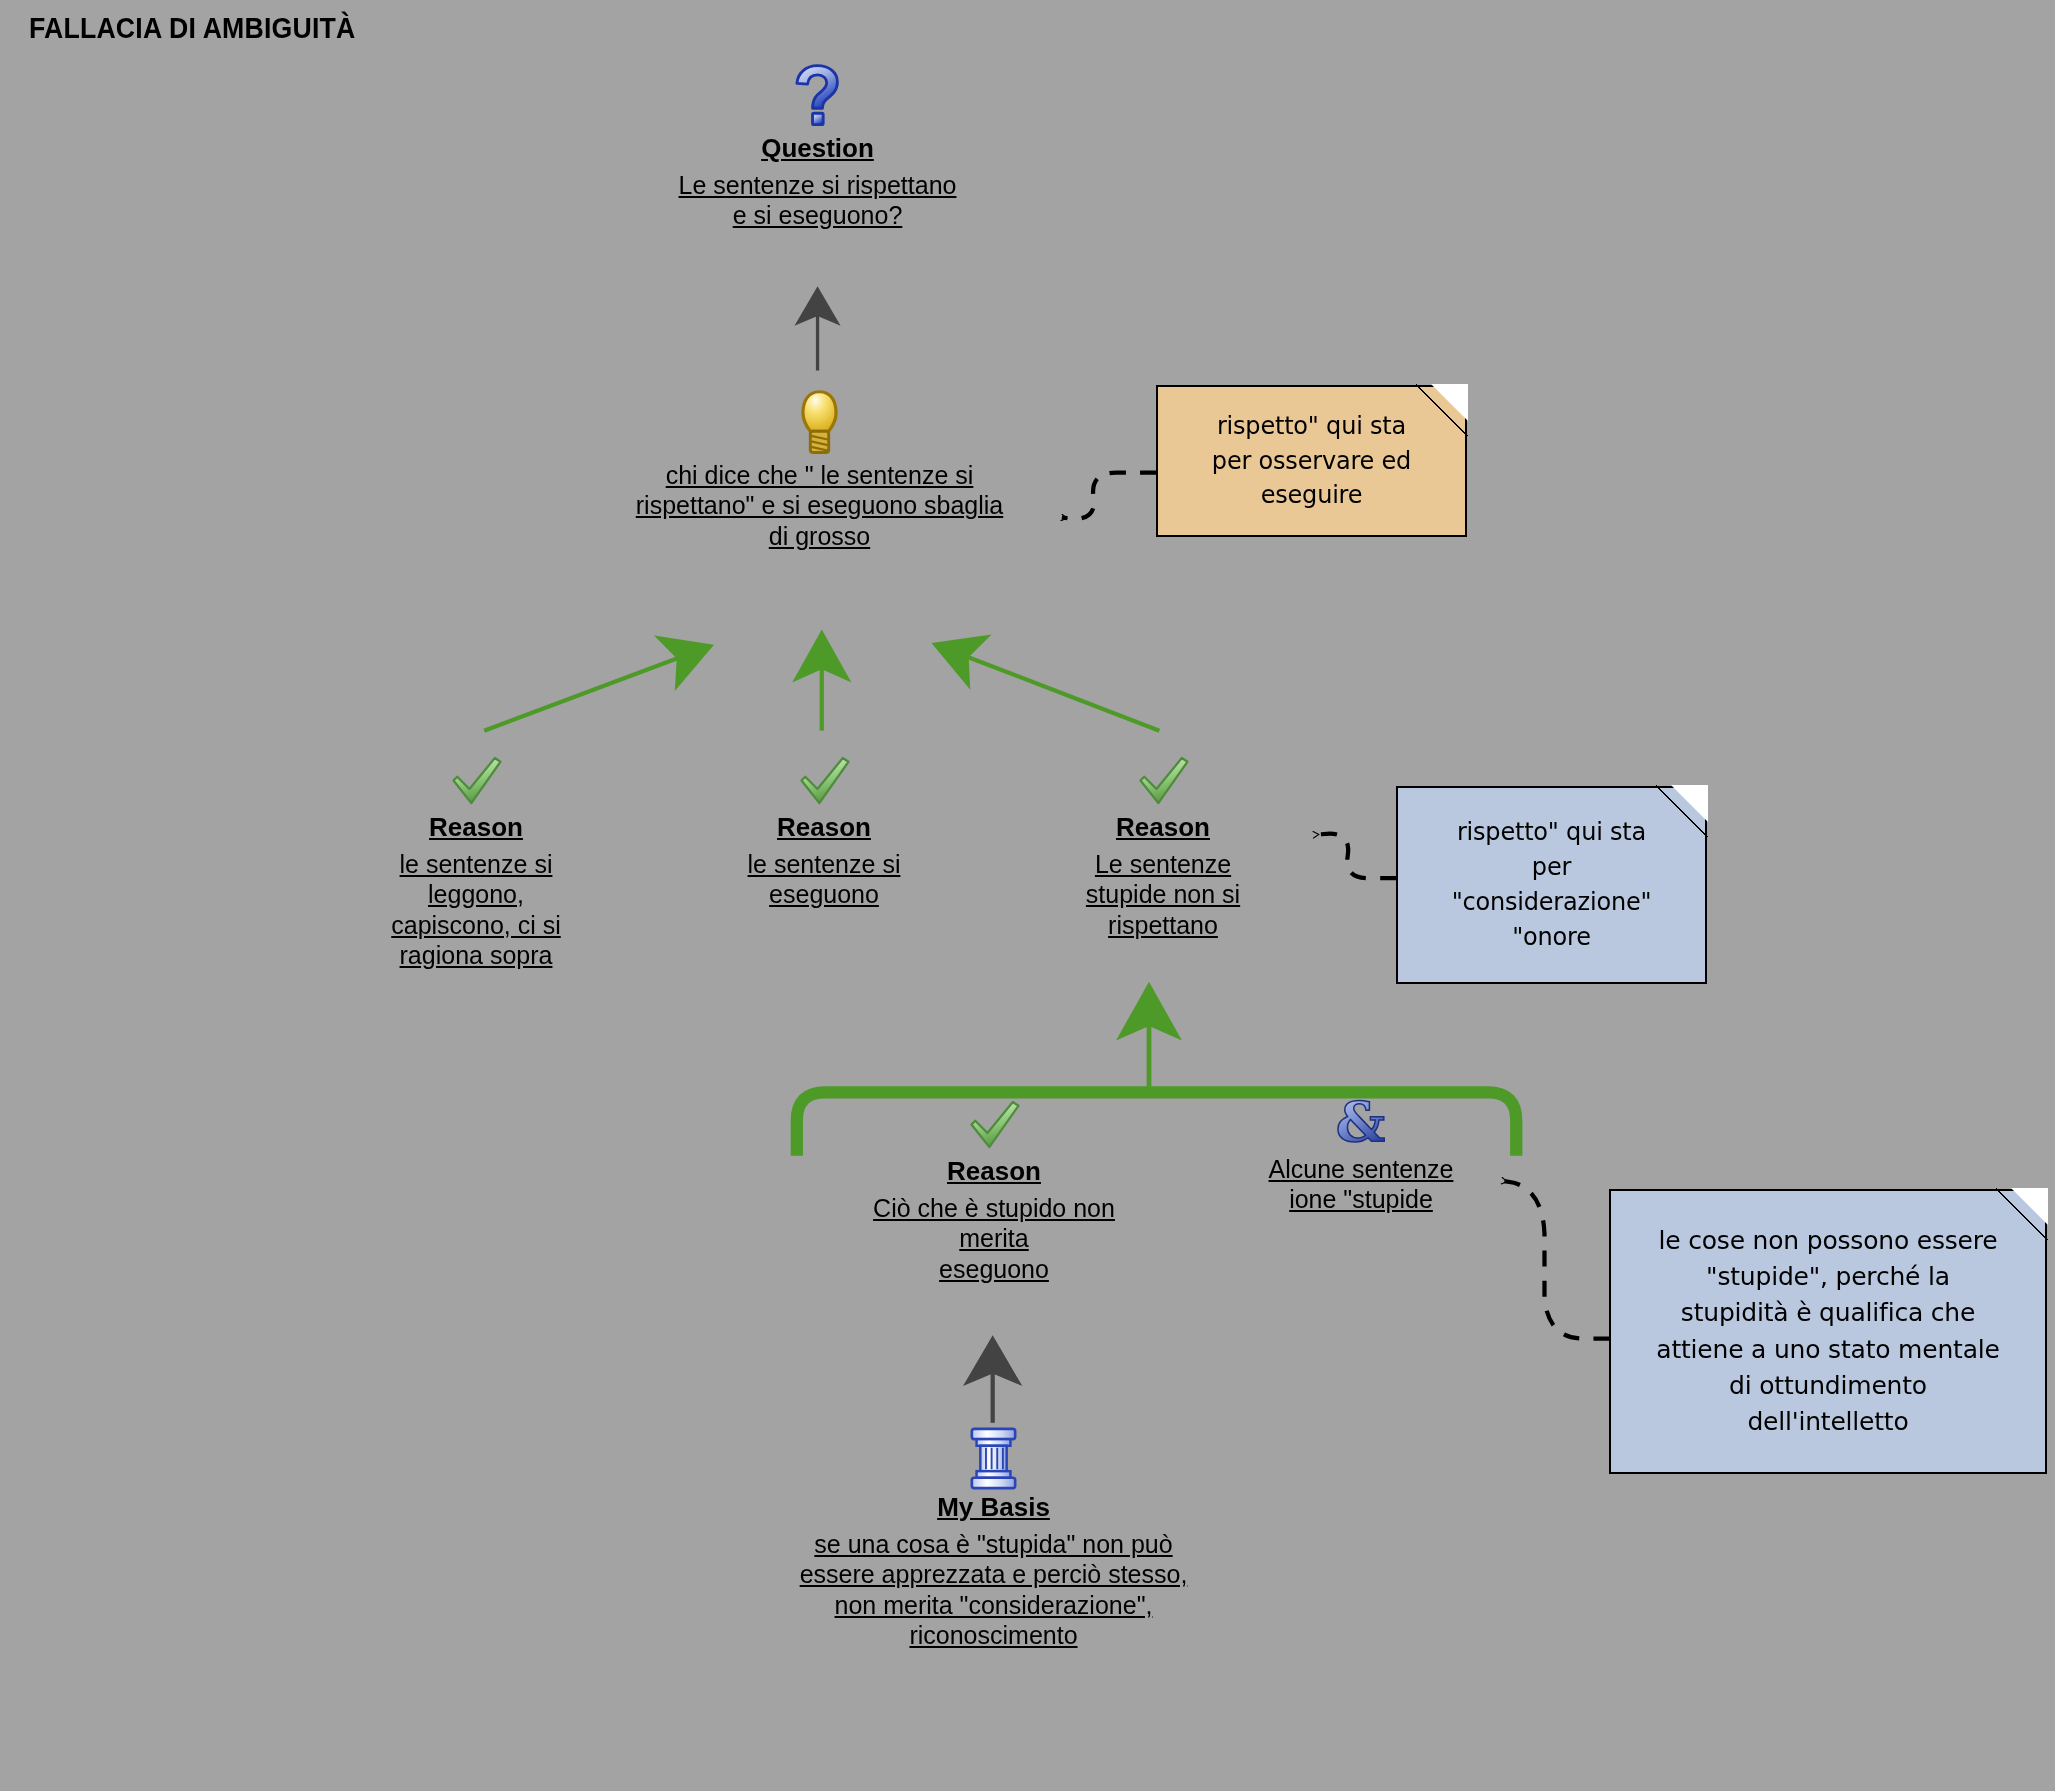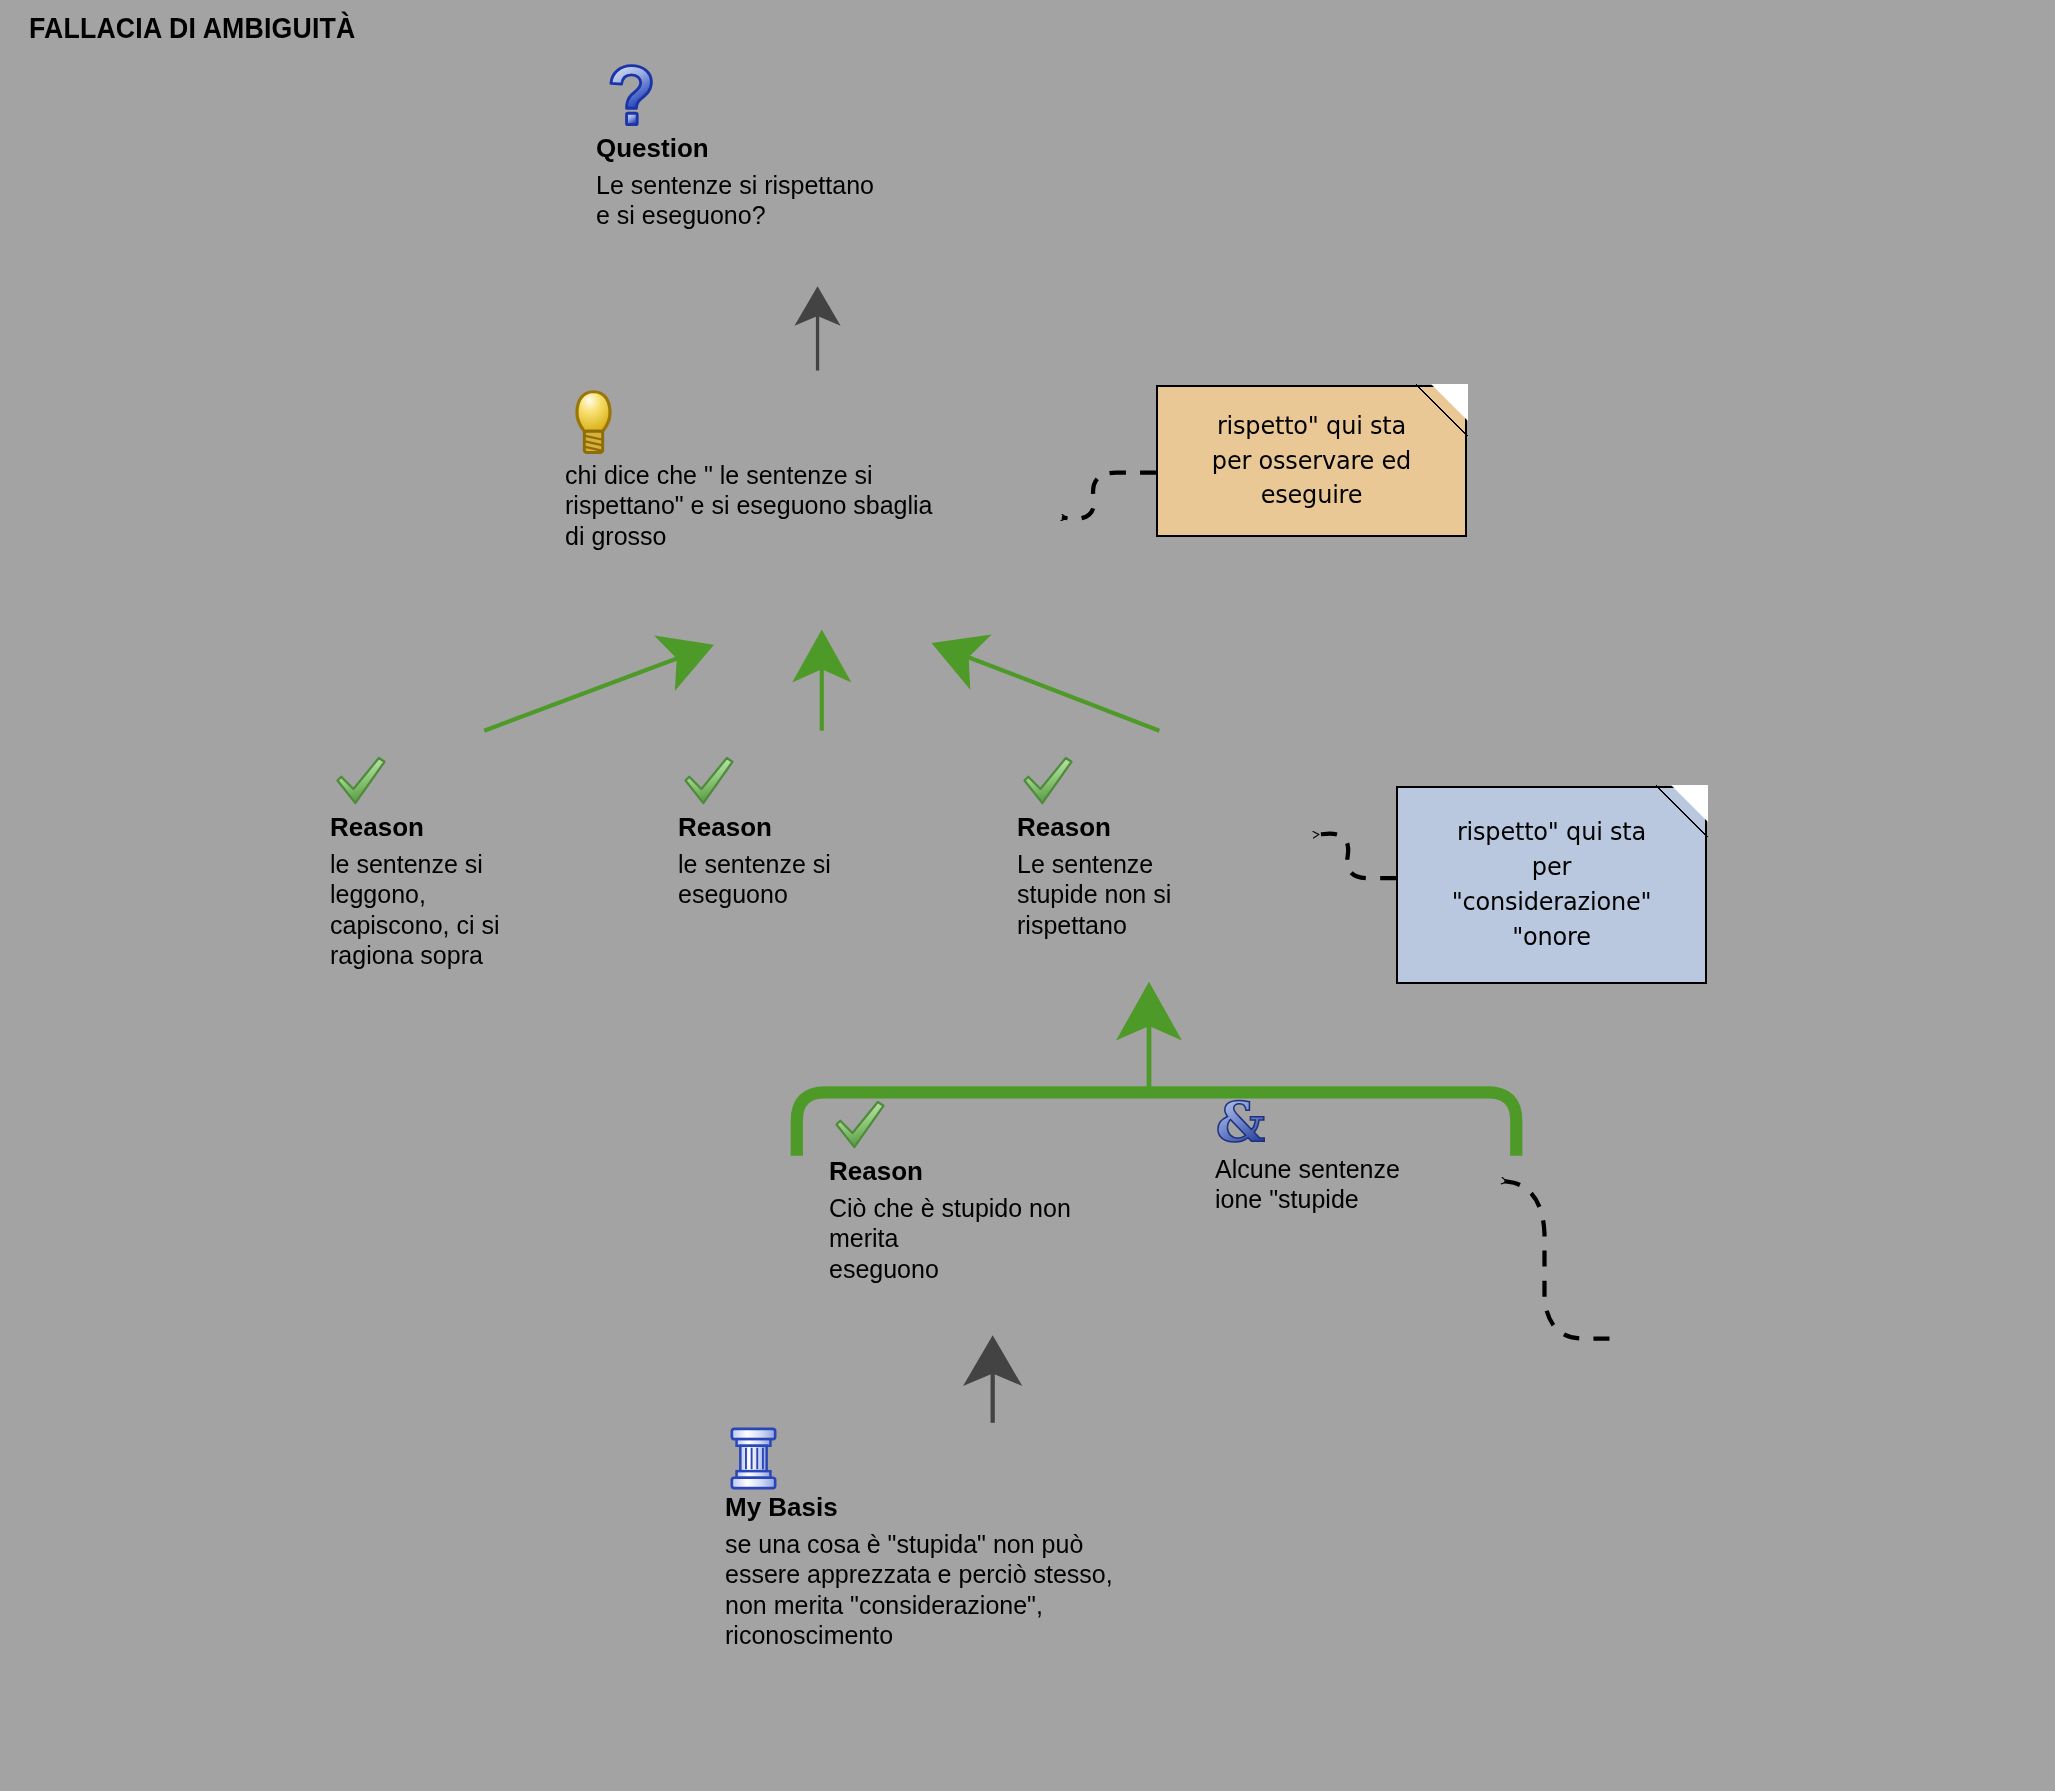--- a/index.html
+++ b/index.html
@@ -21,22 +21,23 @@
     color:#000;
     font-family:"Liberation Sans",sans-serif;
     transform:scaleX(0.92);
     transform-origin:left top;
     white-space:nowrap;
   }
 
   
   .node{
     position:absolute;
-    text-align:left;
+    text-align:center;
     color:#000;
+    text-decoration:underline;
   }
   .node .icon{
     display:block;
     margin:0 auto 2.8px auto;
     line-height:0;
   }
   .node .node-type{
     display:block;
     font-weight:bold;
     font-size:26px;
@@ -308,15 +309,24 @@
   </div>
 
   <div class="note note-blue" style="left:1396px; top:786px; width:311px; height:198px;">
     <span class="fold"></span>
     <span class="note-text">rispetto" qui sta
 per
 "considerazione"
 "onore</span>
   </div>
 
+  <div class="note note-blue" style="left:1609px; top:1189px; width:438px; height:285px; font-size:25px;">
+    <span class="fold"></span>
+    <span class="note-text">le cose non possono essere
+"stupide", perché la
+stupidità è qualifica che
+attiene a uno stato mentale
+di ottundimento
+dell'intelletto</span>
+  </div>
 
 </div>
 
 
 </body></html>

